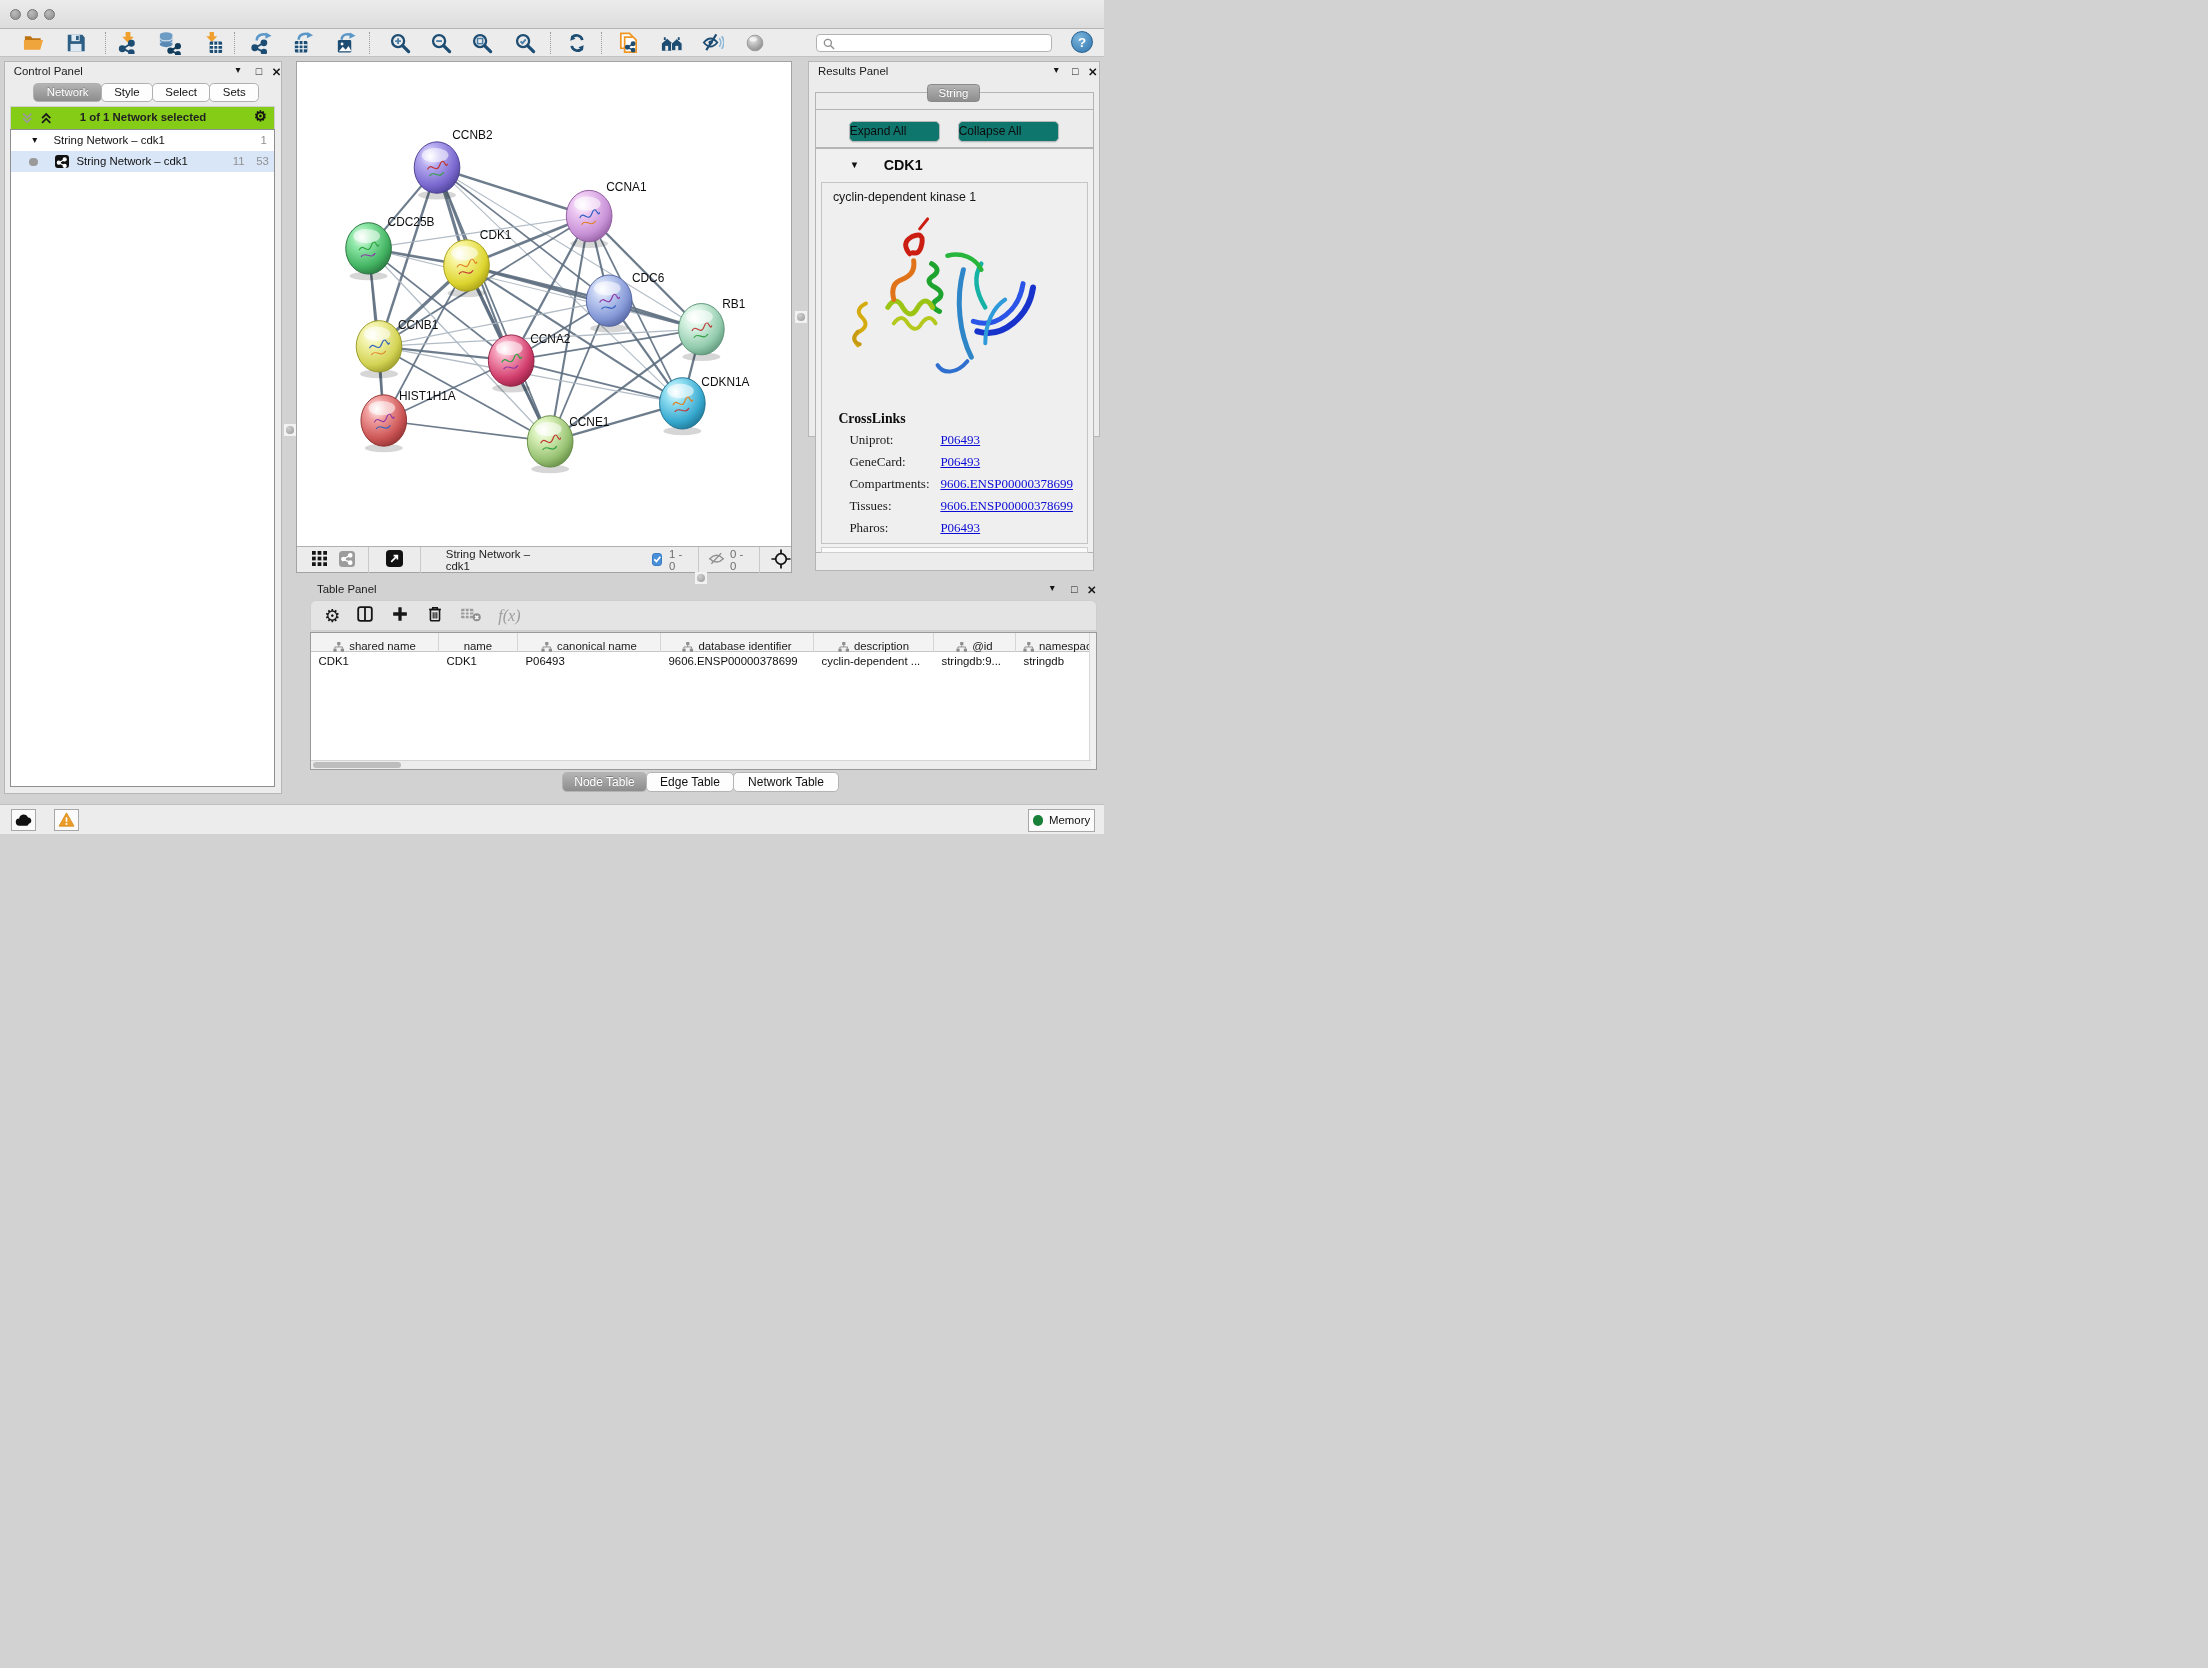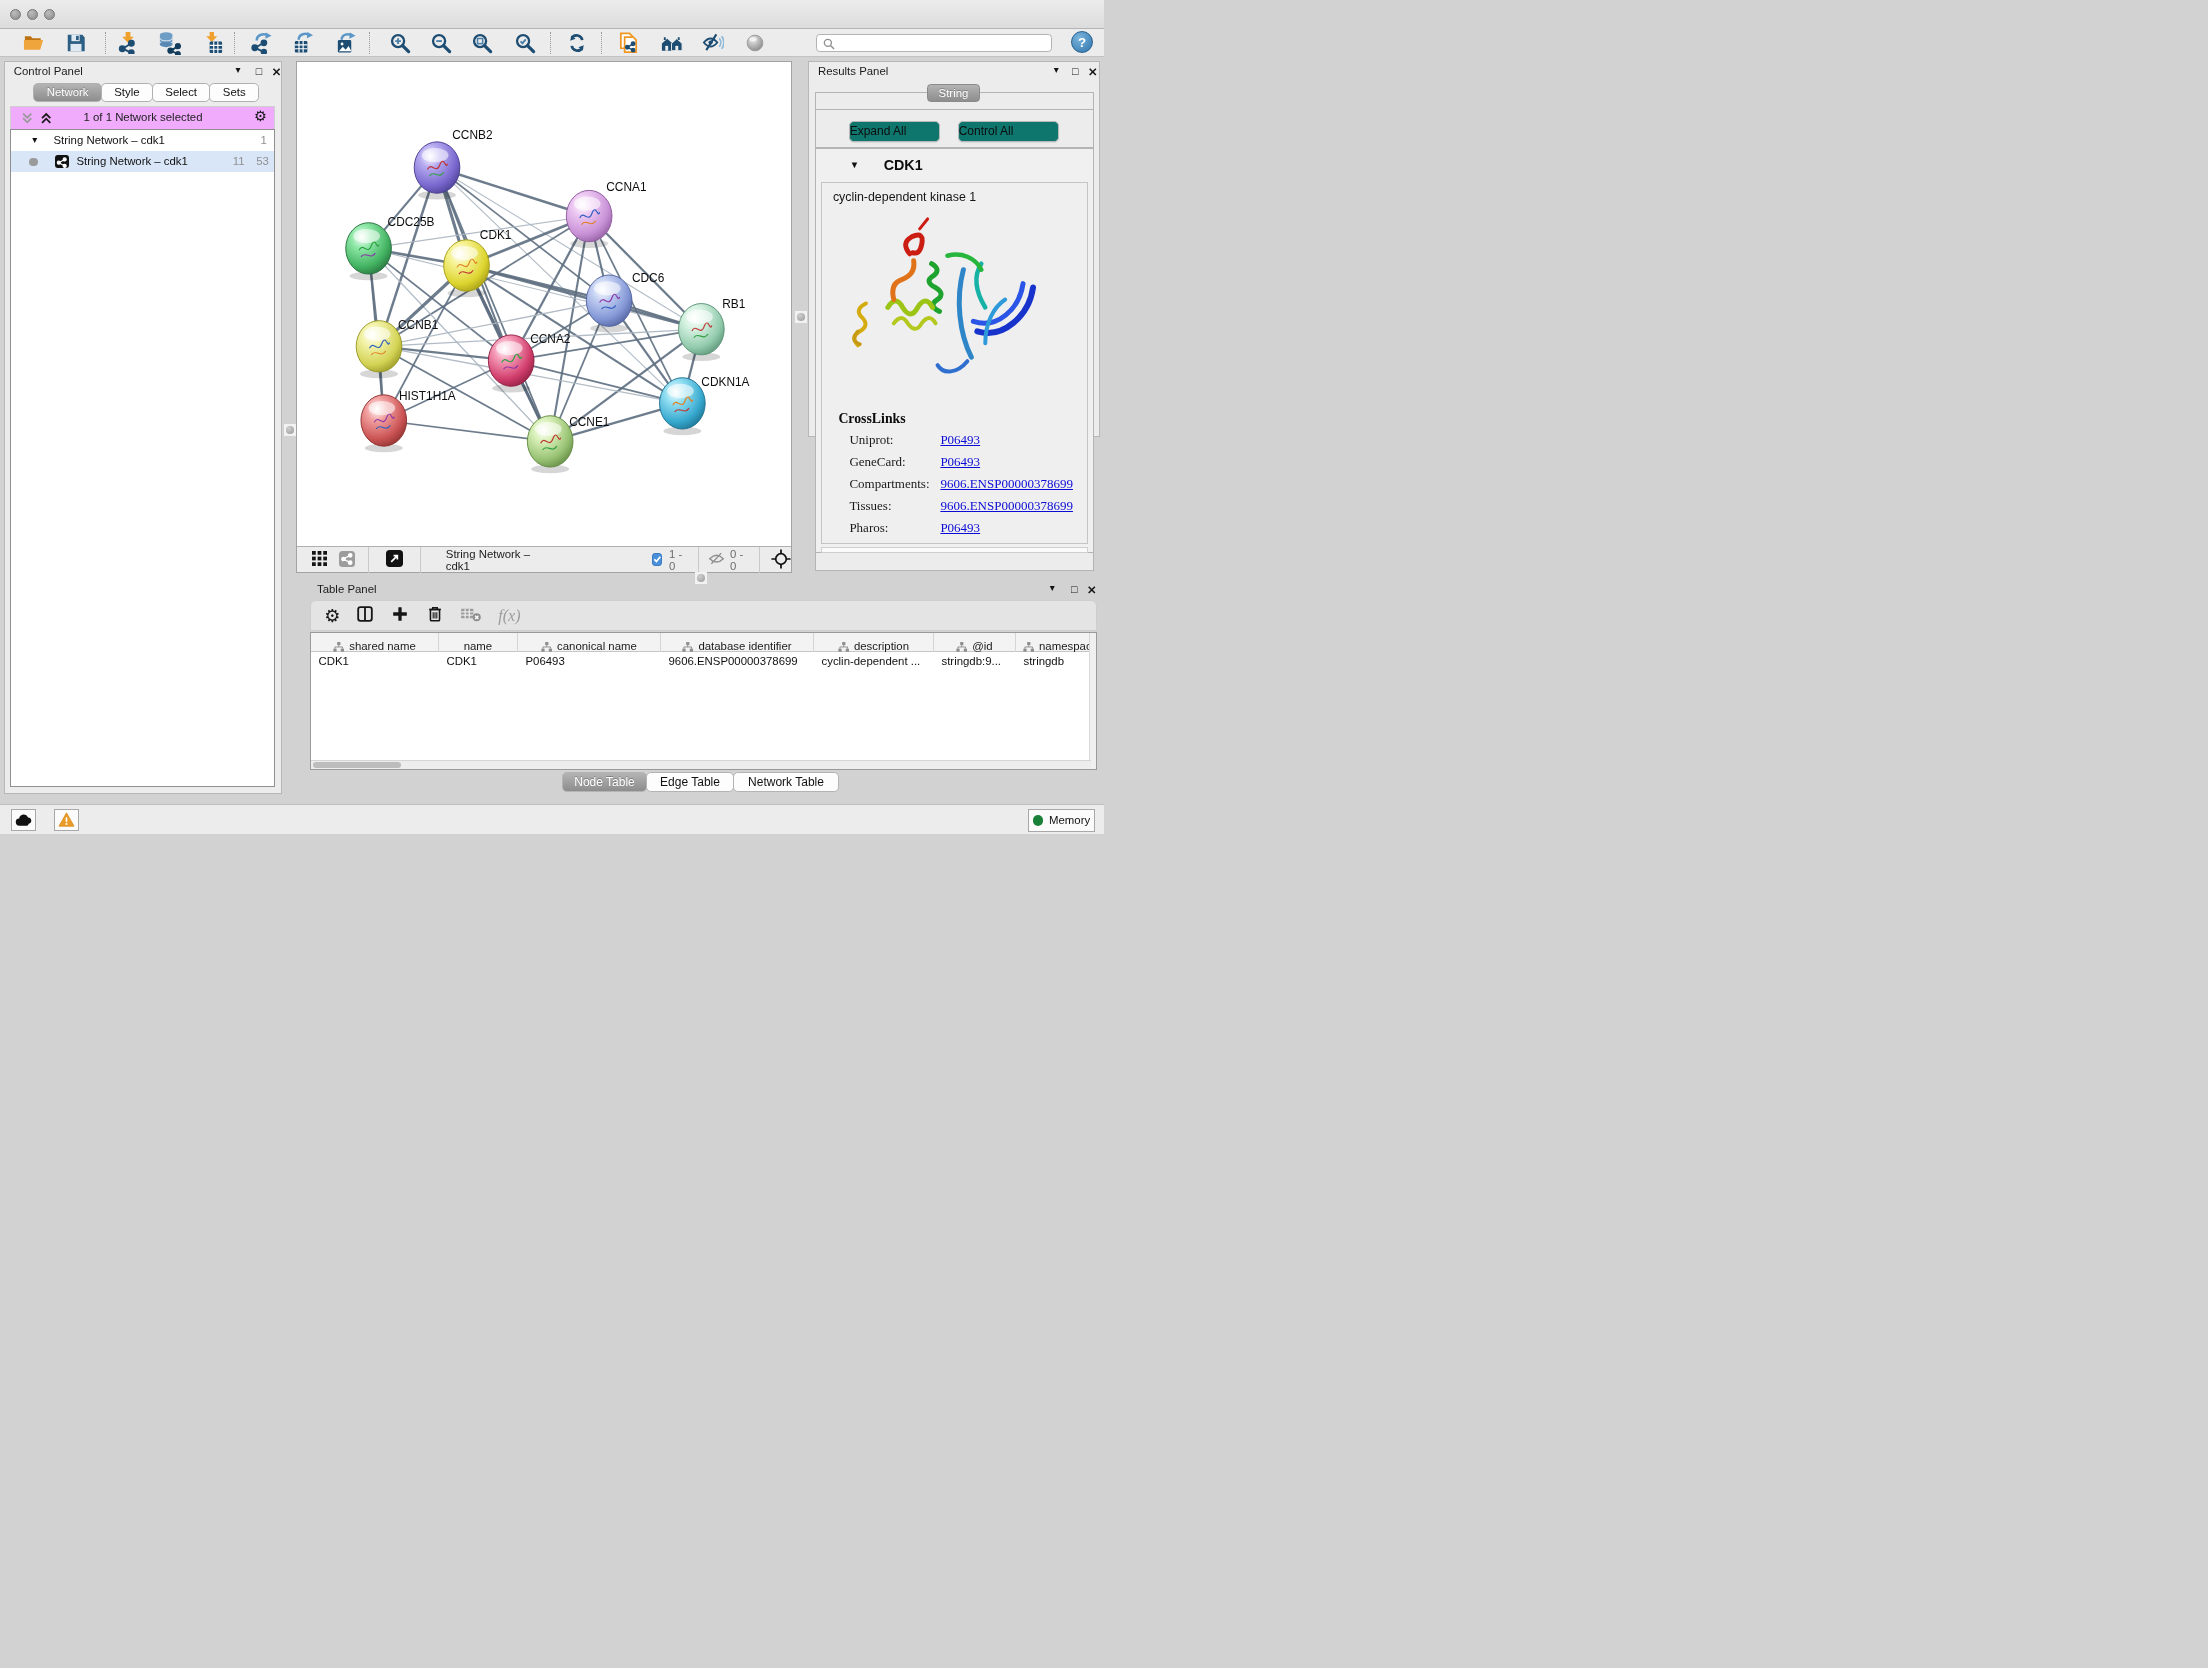--- a/index.html
+++ b/index.html
@@ -26,22 +26,22 @@
     color:#fff;font-weight:bold;font-size:13.3px;text-align:center;line-height:21px;}
   
   .panel{position:absolute;background:#ececec;border:1px solid #b7b7b7;}
   .ptitle{position:absolute;left:9px;top:2.9px;font-size:11.4px;color:#1b1b1b;}
   .pctl{position:absolute;top:2.9px;font-size:10.5px;color:#141414;cursor:default;}
   .pclose{font-weight:bold;font-size:11.4px;}
   
   .tab{height:19px;padding:0 12.4px;border:1px solid #b0b0b0;background:#fdfdfd;font-size:11.4px;
     line-height:17px;color:#111;border-radius:4.8px;margin-left:-1px;display:inline-block;}
   .tab.active{background:linear-gradient(#b4b4b4,#8d8d8d);color:#fff;text-shadow:0 -1px rgba(0,0,0,.25);}
-  .collbar{position:absolute;left:5.7px;top:44px;width:265px;height:38px;background:#f0abfc;
-    border:1px solid #cfcfcf;}
+  .collbar{position:absolute;left:5.7px;top:44px;width:265px;height:38px;background:#84cc16;
+    border:1px solid #cfcfcf;font-weight:bold;}
   .collbar .stat{position:absolute;width:100%;text-align:center;top:3.8px;font-size:11.4px;color:#222;}
   .netlist{position:absolute;left:5.7px;top:67px;width:265px;bottom:5.7px;background:#fff;border:1px solid #8f8f8f;}
   .nrow{position:relative;height:21px;font-size:11.4px;color:#111;line-height:21px;}
   .nrow .cnt{position:absolute;color:#909090;}
   .nrow.sel{background:#d9e6f8;}
   .sharebadge{position:absolute;left:44px;top:3.8px;width:13.3px;height:13.3px;background:#111;border-radius:2.9px;}
   .dot{position:absolute;left:18px;top:6.7px;width:8.6px;height:8.6px;border-radius:50%;background:#9a9a9a;}
   
   .netview{position:absolute;left:296px;top:61px;width:496px;height:512px;background:#fff;border:1px solid #a3a3a3;}
   .netstatus{position:absolute;left:0;bottom:0;width:100%;height:26px;background:#ececec;
@@ -576,21 +576,21 @@
 
 <div class="panel respanel">
   <div class="ptitle">Results Panel</div>
   <span class="pctl" style="left:243px;font-size:8.6px">▼</span>
   <span class="pctl" style="left:263px">□</span>
   <span class="pctl pclose" style="left:279px">✕</span>
   <div class="stringtab">String</div>
   <div class="resframe"></div>
   <div class="btnbox">
     <span class="wbtn" style="left:33px;width:91px">Expand All</span>
-    <span class="wbtn" style="left:142px;width:101px">Control All</span>
+    <span class="wbtn" style="left:142px;width:101px">Collapse All</span>
   </div>
   <div class="secbox">
     <div class="sechead">
       <span class="secarrow">▼</span>
       <span class="gene">CDK1</span>
     </div>
     <div class="contentbox">
       <div class="desc">cyclin-dependent kinase 1</div>
       <svg width="219" height="181" viewBox="0 0 220 182" style="position:absolute;left:13.3px;top:27px">
         <g fill="none" stroke-linecap="round">

